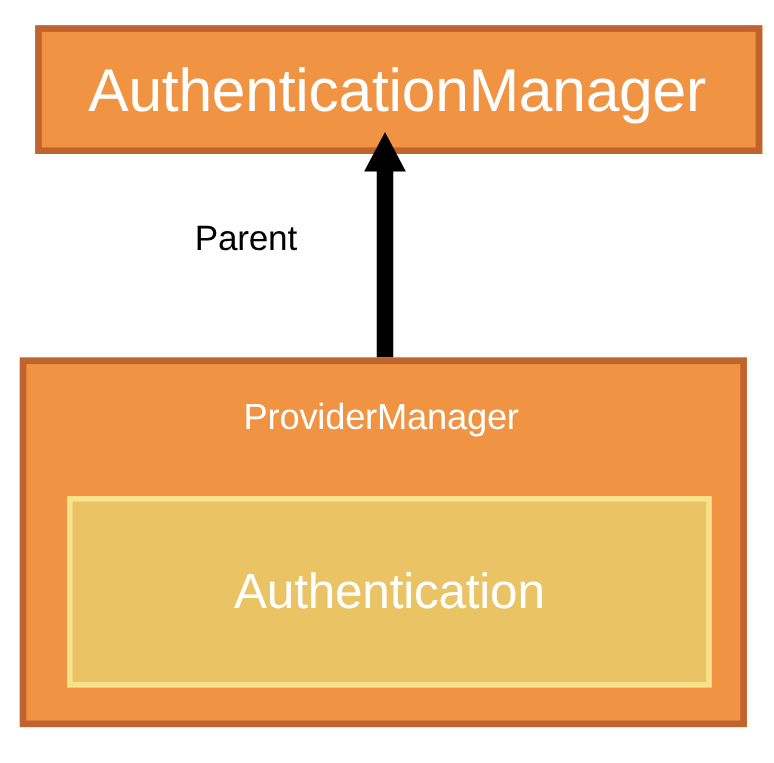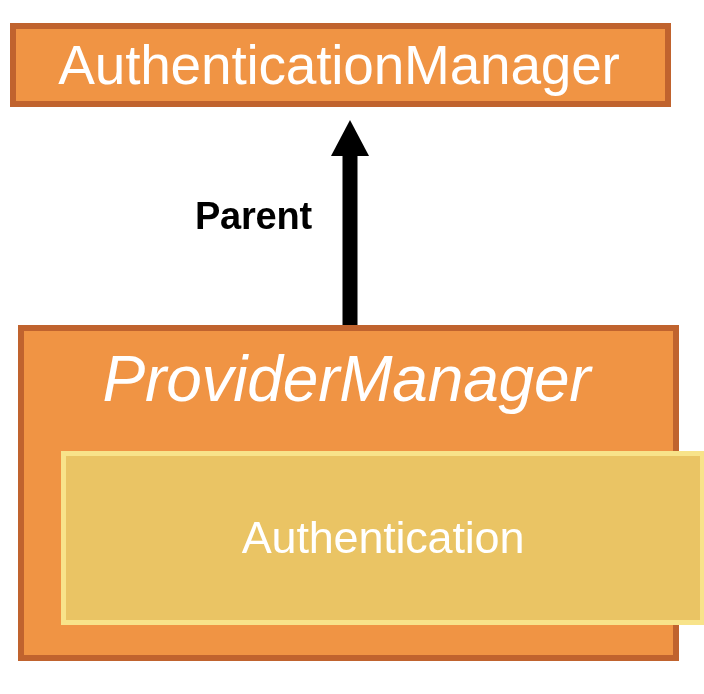--- a/index.html
+++ b/index.html
@@ -19,24 +19,24 @@
   }
 
   
   .box {
     position: absolute;
     box-sizing: border-box;
     background: #F09444;
     border: 6px solid #C0632E;
   }
   #box-auth-manager {
-    left: 10px;
+    left: 32px;
     top: 23px;
     width: 661px;
-    height: 84px;
+    height: 117px;
     padding-left: 47px;
   }
   #box-provider-manager {
     left: 18px;
     top: 325px;
     width: 661px;
     height: 336px;
   }
 
   .box-title {
@@ -51,33 +51,32 @@
   }
   #title-auth-manager {
     top: 50%;
     transform: translateY(-50%);
     font-size: 55px;
     line-height: 58px;
     margin-left: -3px;
   }
   #title-provider-manager {
     top: 22px;
-    font-size: 64px;
+    font-size: 33px;
     line-height: 52px;
     margin-left: -4px;
-    font-style: italic;
   }
 
   
   #box-auth-providers {
     position: absolute;
     box-sizing: border-box;
     left: 37px;      
     top: 120px;      
-    width: 644px;    
+    width: 586px;    
     height: 174px;   
     background: #EAC464;
     border: 5px solid #F8E38A;
     display: flex;
     flex-direction: column;
     align-items: center;
     justify-content: center;
   }
   .inner-line {
     color: #ffffff;
@@ -93,28 +92,28 @@
   #arrow-parent {
     position: absolute;
     left: 320px;
     top: 115px;
     width: 60px;
     height: 215px;
     overflow: visible;
   }
   #label-parent {
     position: absolute;
-    left: 176px;
+    left: 146px;
     top: 192px;
     width: 155px;
     text-align: center;
     color: #000000;
-    font-size: 38px;
+    font-size: 32px;
     line-height: 48px;
-    font-weight: 700;
+    font-weight: 400;
     white-space: nowrap;
     letter-spacing: -0.2px;
   }
 </style>
 </head>
 <body>
 
 <div id="canvas">
 
   <div class="box" id="box-auth-manager">

